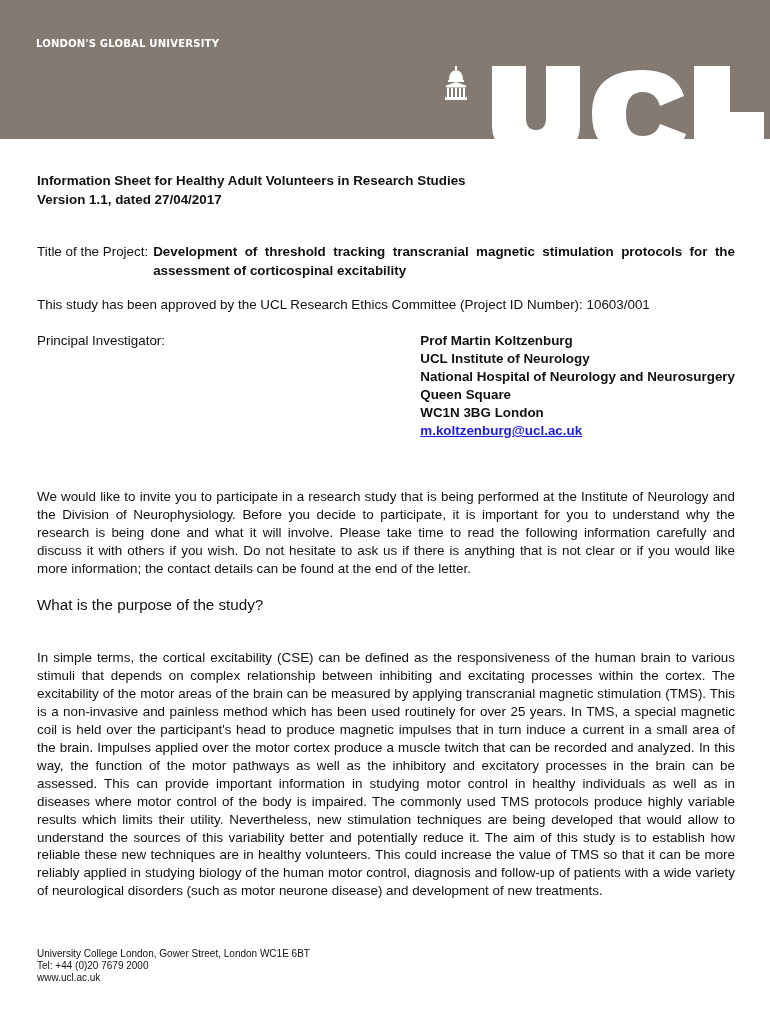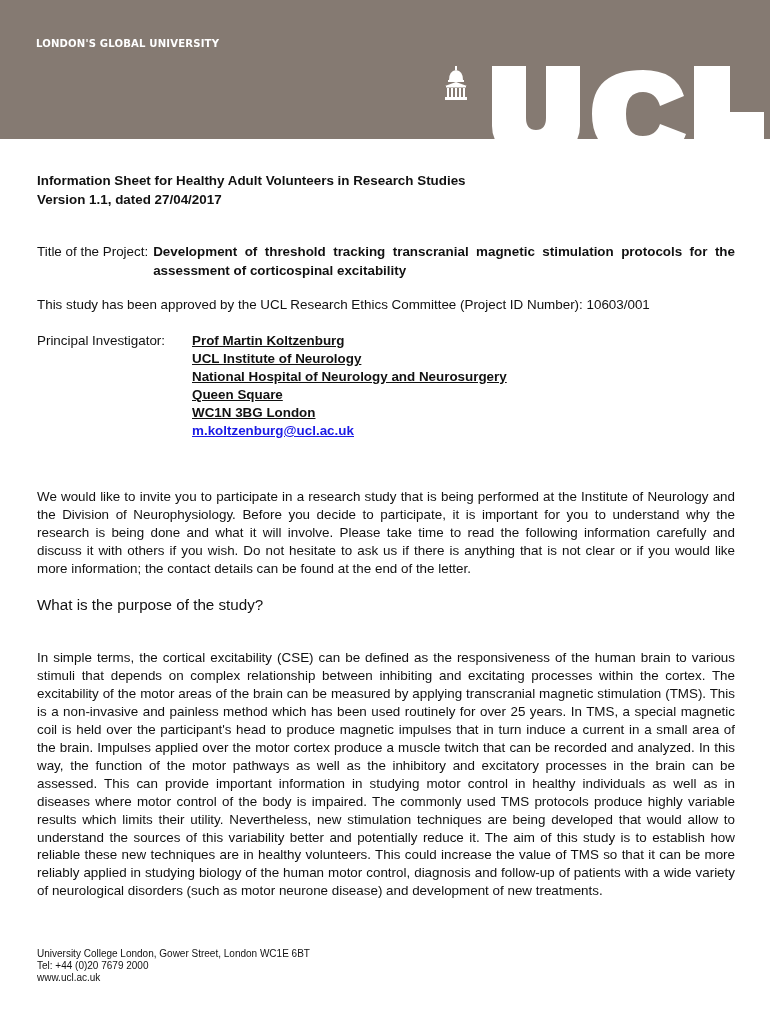--- a/index.html
+++ b/index.html
@@ -9,23 +9,23 @@
   .tagline { position:absolute; left:36px; top:37px; color:#fff; font-size:11.2px; font-weight:bold;
              letter-spacing:0.2px; font-family:"DejaVu Sans", sans-serif; transform:scaleX(0.9); transform-origin:left; }
   .crest { position:absolute; left:445px; top:66px; width:22px; height:34px; }
   .ucl-logo { position:absolute; left:488px; top:66px; width:280px; height:90px; }
   .doc { position:absolute; left:37px; width:698px; }
   .title-block { top:172px; font-weight:bold; font-size:13.4px; line-height:18.5px; }
   .project { top:243px; font-size:13.4px; line-height:18.5px; display:flex; }
   .project .lbl { white-space:nowrap; margin-right:5px; }
   .project .val { font-weight:bold; text-align:justify; }
   .approval { top:297px; font-size:13.4px; }
-  .pi { top:332px; font-size:13.4px; line-height:18px; display:flex; }
+  .pi { top:332px; font-size:13.4px; line-height:18px; display:flex;justify-content:space-between; }
   .pi .lbl { width:155px; flex:none; }
-  .pi .val { font-weight:bold;text-decoration:underline; }
+  .pi .val { font-weight:bold; }
   .pi a { color:#1a1ae6; text-decoration:underline; }
   .intro { top:488px; font-size:13.4px; line-height:17.9px; text-align:justify; }
   .section-h { top:596px; font-size:15.2px; font-weight:normal; }
   .section-p { top:649px; font-size:13.4px; line-height:17.95px; text-align:justify; }
   .footer { top:936px; font-size:10px; line-height:12px; color:#111;margin-top:12px; }
   p { margin:0; }
 </style>
 </head>
 <body>
 

